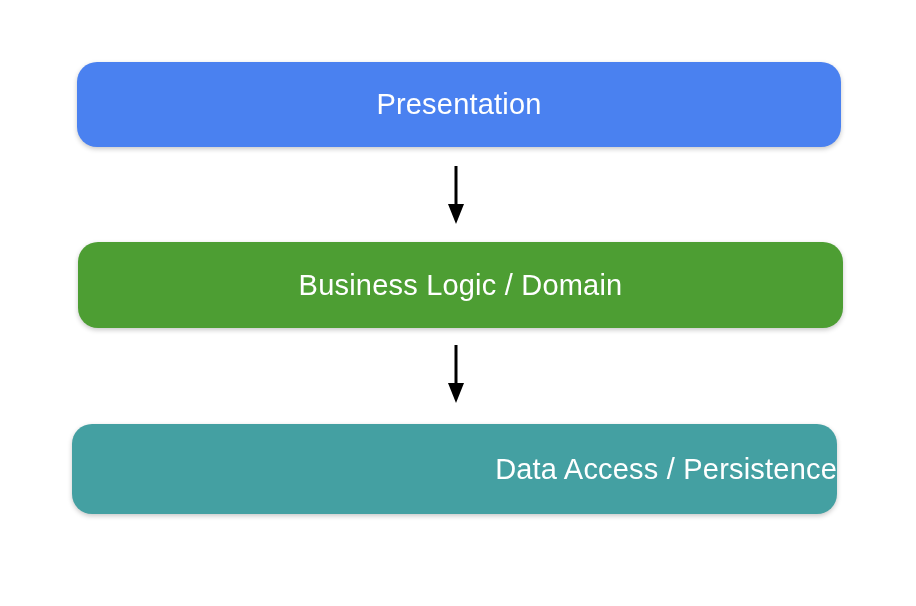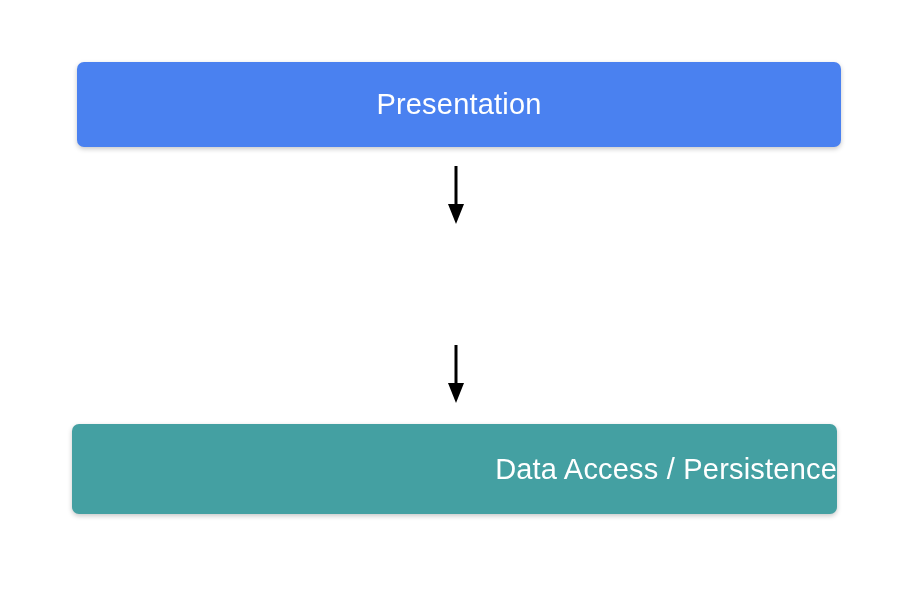--- a/index.html
+++ b/index.html
@@ -10,21 +10,21 @@
   .canvas {
     position: relative;
     width: 916px;
     height: 606px;
     background: #ffffff;
     overflow: hidden;
     font-family: "Liberation Sans", sans-serif;
   }
   .layer-box {
     position: absolute;
-    border-radius: 7px;
+    border-radius: 20px;
     display: flex;
     align-items: center;
     justify-content: center;
     box-shadow: 0 2px 5px rgba(0,0,0,0.22);
   }
   .layer-box .label {
     font-size: 29px;
     font-weight: 400;
     letter-spacing: 0.2px;
     white-space: nowrap;
@@ -47,20 +47,23 @@
 
   <div class="layer-box" id="box-presentation" style="background-color: rgb(74, 129, 240); color: rgb(255, 255, 255);">
     <span class="label">Presentation</span>
   </div>
 
   <svg class="down-arrow" id="arrow-1" width="20" height="58" viewBox="0 0 20 58" style="color: rgb(0, 0, 0);">
     <line x1="10" y1="0" x2="10" y2="40" stroke="currentColor" stroke-width="3"></line>
     <polygon points="2,38 18,38 10,58" fill="currentColor"></polygon>
   </svg>
 
+  <div class="layer-box" id="box-business" style="background-color: rgb(77, 158, 51); color: rgb(255, 255, 255);">
+    <span class="label">Business Logic / Domain</span>
+  </div>
 
   <svg class="down-arrow" id="arrow-2" width="20" height="58" viewBox="0 0 20 58" style="color: rgb(0, 0, 0);">
     <line x1="10" y1="0" x2="10" y2="40" stroke="currentColor" stroke-width="3"></line>
     <polygon points="2,38 18,38 10,58" fill="currentColor"></polygon>
   </svg>
 
   <div class="layer-box" id="box-data" style="background-color: rgb(68, 160, 162); color: rgb(255, 255, 255);">
     <span class="label">Data Access / Persistence</span>
   </div>
 

